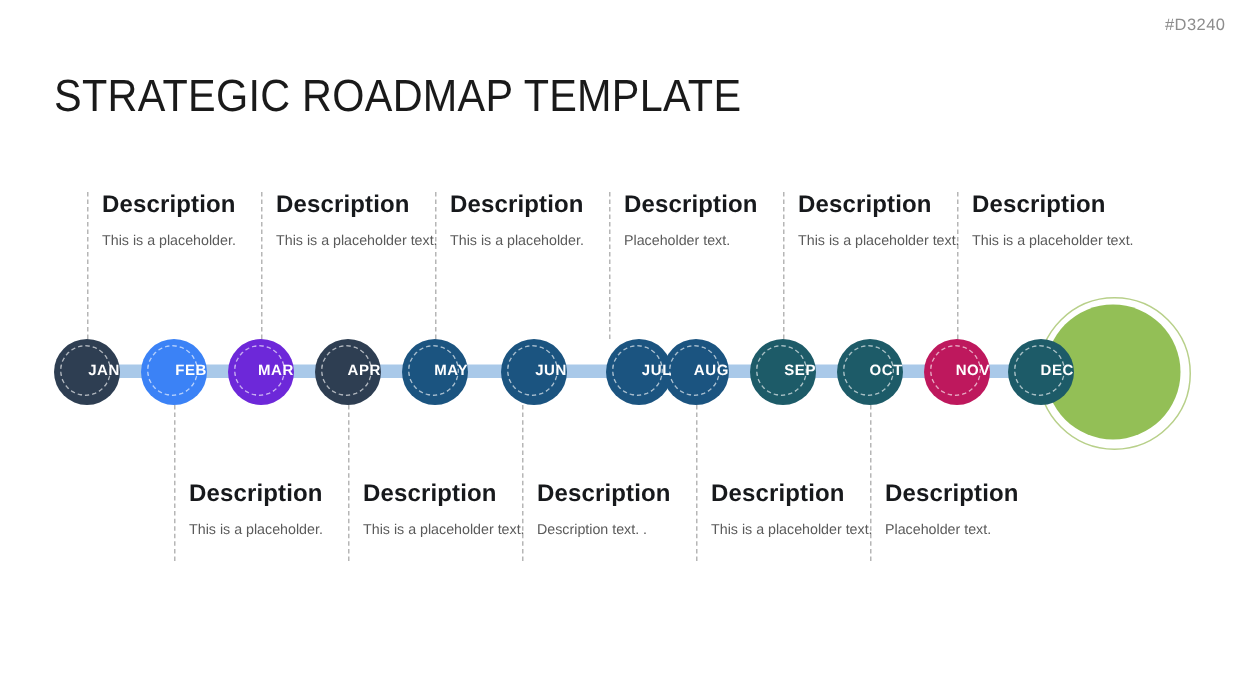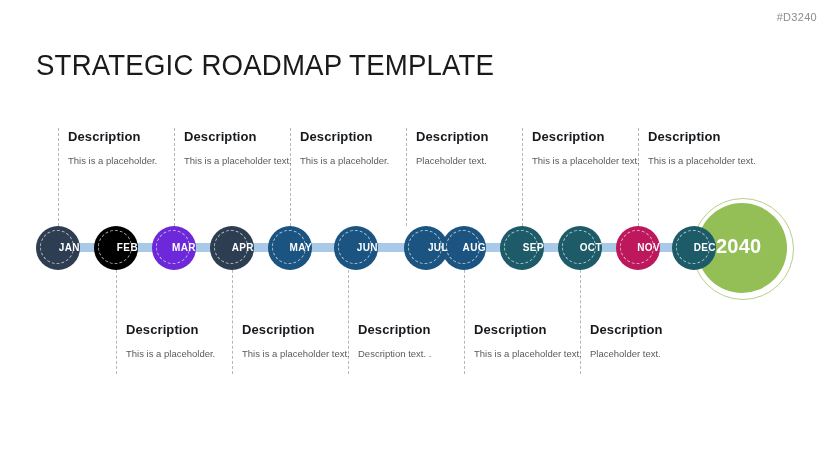--- a/index.html
+++ b/index.html
@@ -129,21 +129,21 @@
   }
   .dropline.up   { top: 128px; height: 98px; }
   .dropline.down { top: 270px; height: 104px; }
 
   
   .desc {
     position: absolute;
     width: 112px;
   }
   .desc .desc-title {
-    font-size: 13px;
+    font-size: 16px;
     font-weight: bold;
     color: #17191c;
     line-height: 13px;
     margin-bottom: 11px;
     letter-spacing: .1px;
   }
   .desc .desc-body {
     font-size: 9.5px;
     color: #5a5a5a;
     line-height: 13.5px;
@@ -206,21 +206,21 @@
   <div id="connector-bar"></div>
 
   <div id="year-ring"></div>
   <div id="year-circle"></div>
 
   <div id="months-group">
       <div class="month-node" style="left: 36px; background: rgb(46, 62, 82);">
         <span class="ring"></span>
         <span class="month-label">JAN</span>
       </div>
-      <div class="month-node" style="left: 94px; background: #000000;">
+      <div class="month-node" style="left: 94px; background: #3b82f6;">
         <span class="ring"></span>
         <span class="month-label">FEB</span>
       </div>
       <div class="month-node" style="left: 152px; background: #6d28d9;">
         <span class="ring"></span>
         <span class="month-label">MAR</span>
       </div>
       <div class="month-node" style="left: 210px; background: rgb(46, 62, 82);">
         <span class="ring"></span>
         <span class="month-label">APR</span>
@@ -252,21 +252,20 @@
       <div class="month-node" style="left: 616px; background: #be185d;">
         <span class="ring"></span>
         <span class="month-label">NOV</span>
       </div>
       <div class="month-node" style="left: 672px; background: rgb(29, 91, 104);">
         <span class="ring"></span>
         <span class="month-label">DEC</span>
       </div>
     </div>
 
-  <div id="year-label">2040</div>
 
   <div id="desc-bottom-group">
       <div class="desc bottom" style="left: 126px;">
         <div class="desc-title">Description</div>
         <div class="desc-body">This is a placeholder.</div>
       </div>
       <div class="desc bottom" style="left: 242px;">
         <div class="desc-title">Description</div>
         <div class="desc-body">This is a placeholder text.</div>
       </div>

